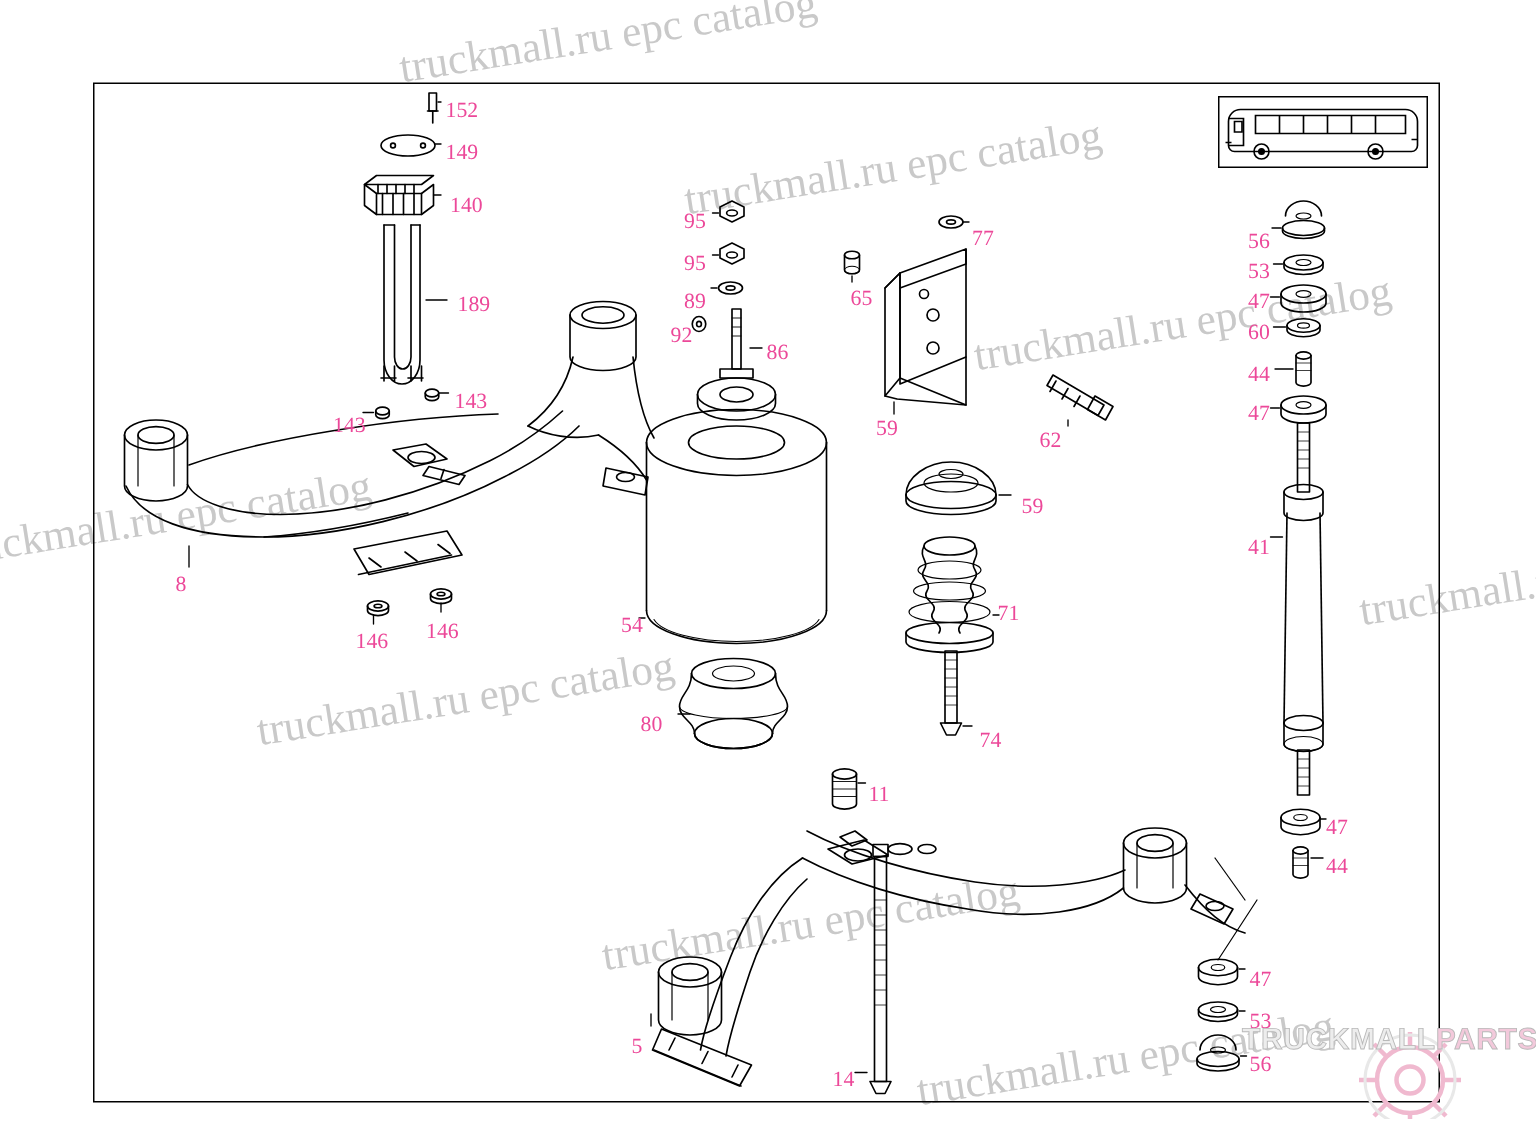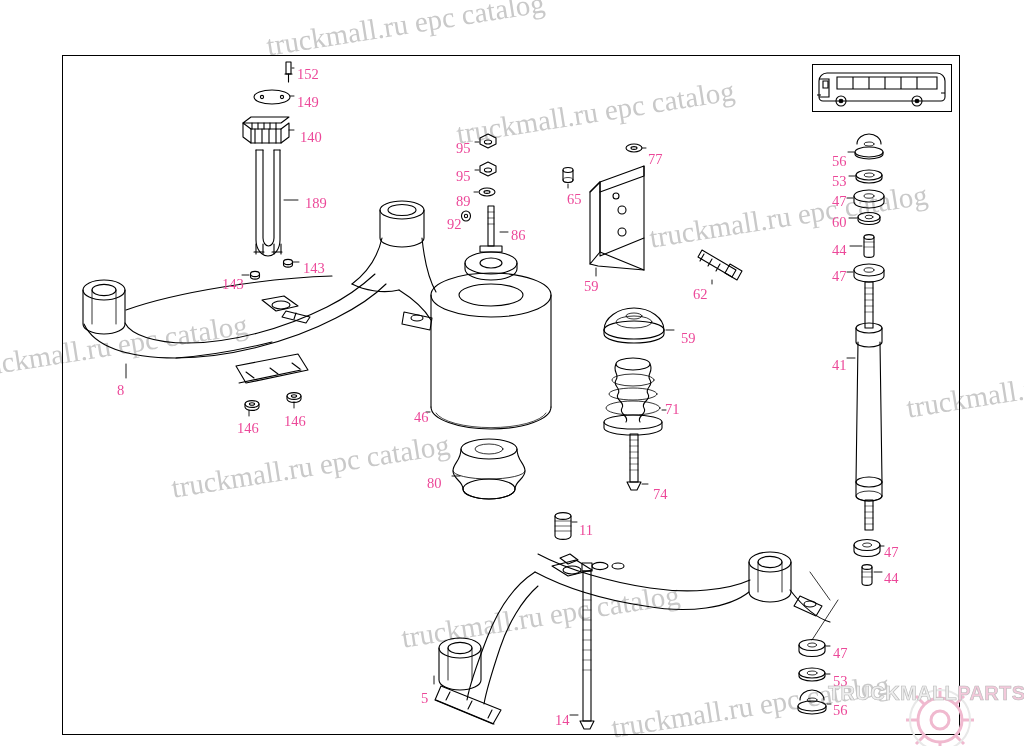--- a/index.html
+++ b/index.html
@@ -487,21 +487,21 @@
       <div class="lbl" style="left: 222px; top: 277px;">143</div>
       <div class="lbl" style="left: 303px; top: 261px;">143</div>
       <div class="lbl" style="left: 117px; top: 383px;">8</div>
       <div class="lbl" style="left: 237px; top: 421px;">146</div>
       <div class="lbl" style="left: 284px; top: 414px;">146</div>
       <div class="lbl" style="left: 456px; top: 141px;">95</div>
       <div class="lbl" style="left: 456px; top: 169px;">95</div>
       <div class="lbl" style="left: 456px; top: 194px;">89</div>
       <div class="lbl" style="left: 447px; top: 217px;">92</div>
       <div class="lbl" style="left: 511px; top: 228px;">86</div>
-      <div class="lbl" style="left: 414px; top: 410px;">46</div>
+      <div class="lbl" style="left: 414px; top: 410px;">54</div>
       <div class="lbl" style="left: 427px; top: 476px;">80</div>
       <div class="lbl" style="left: 579px; top: 523px;">11</div>
       <div class="lbl" style="left: 555px; top: 713px;">14</div>
       <div class="lbl" style="left: 421px; top: 691px;">5</div>
       <div class="lbl" style="left: 648px; top: 152px;">77</div>
       <div class="lbl" style="left: 567px; top: 192px;">65</div>
       <div class="lbl" style="left: 584px; top: 279px;">59</div>
       <div class="lbl" style="left: 693px; top: 287px;">62</div>
       <div class="lbl" style="left: 681px; top: 331px;">59</div>
       <div class="lbl" style="left: 665px; top: 402px;">71</div>

